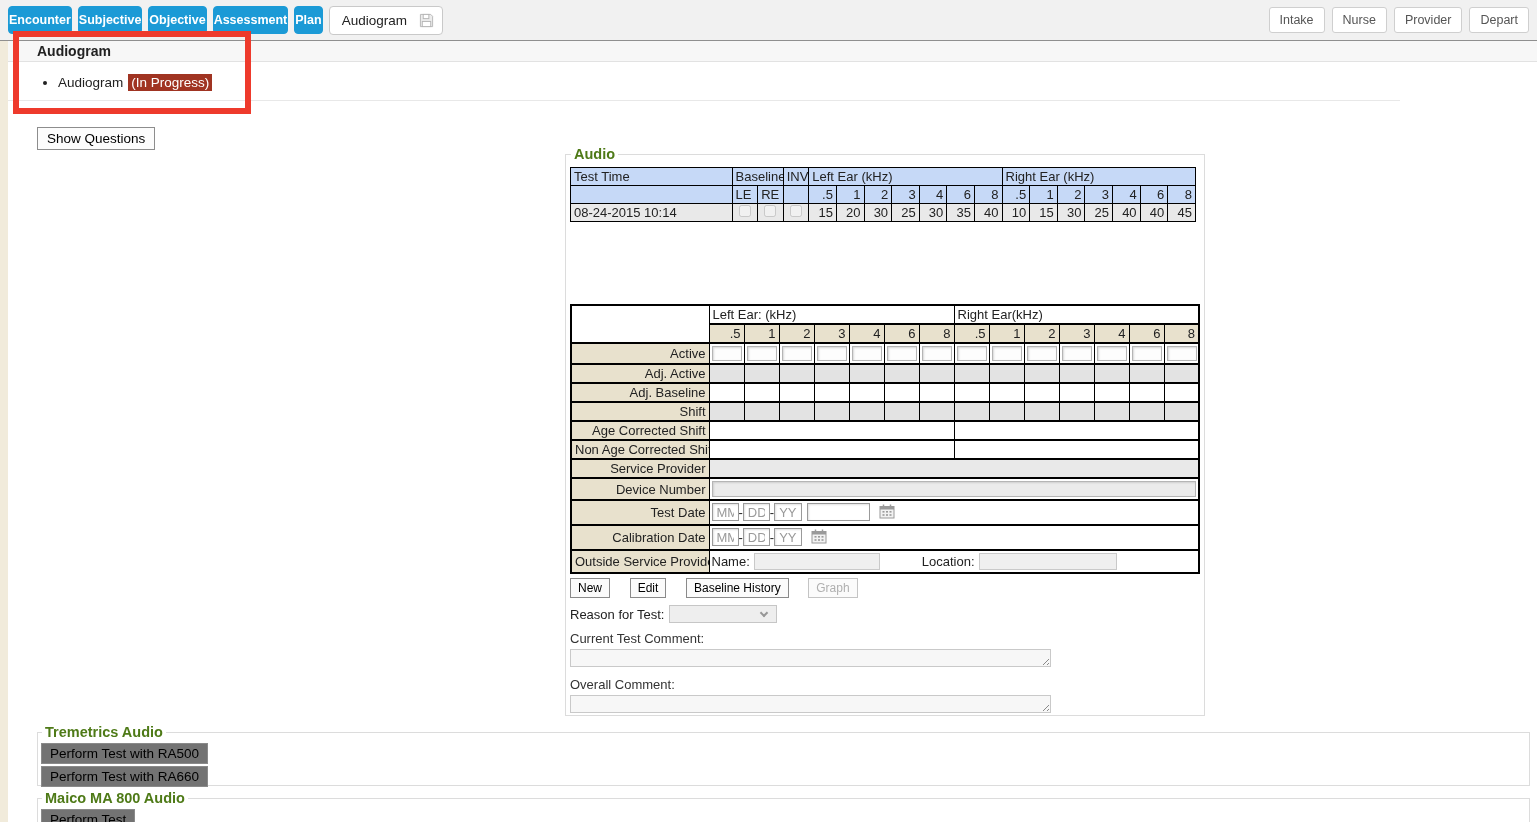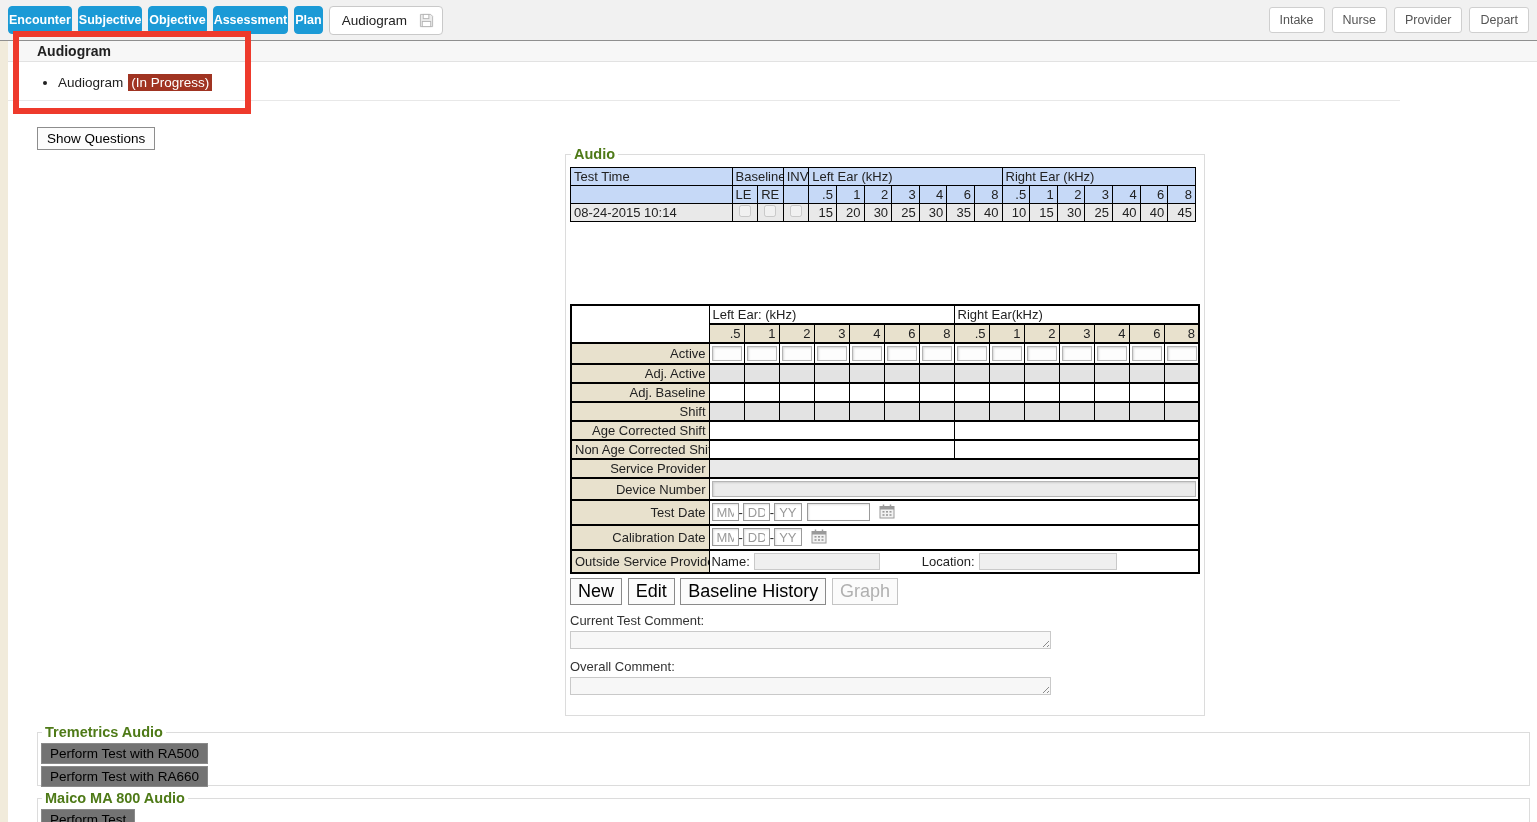--- a/index.html
+++ b/index.html
@@ -83,21 +83,21 @@
   .date-input::placeholder { color:#9a9a9a; }
   .w-mm { width:27px; } .w-dd { width:27px; } .w-yy { width:28px; } .w-extra { width:63px; margin-left:5px; }
   .cal-icon { display:inline-block; vertical-align:middle; margin-left:9px; cursor:pointer; }
   .osp-input { height:17px; border:1px solid #c9c9c9; background:#efefef; }
   .osp-name { width:126px; margin-left:4px; } .osp-loc { width:138px; margin-left:4px; }
   .osp-lbl2 { margin-left:42px; }
 
   
   .btn-row { margin-top:4px; }
   .mini-btn { border:1px solid #8a8a8a; background:#fbfbfb; padding:2px 7px;
-    font-size:18px; margin-right:2px; cursor:pointer; font-family:"Liberation Sans", sans-serif; }
+    font-size:12px; margin-right:16px; cursor:pointer; font-family:"Liberation Sans", sans-serif; }
   .mini-btn.disabled { color:#b0b0b0; border-color:#c4c4c4; cursor:default; }
 
   .form-row { margin-top:7px; display:flex; align-items:center; }
   .select-box { display:inline-block; position:relative; width:108px; height:18px;
     background:#eee; border:1px solid #c6c6c6; margin-left:5px; cursor:pointer; }
   .chev { position:absolute; right:9px; top:4px; width:6px; height:6px;
     border-right:2px solid #979797; border-bottom:2px solid #979797; transform:rotate(45deg); }
   .asset-input { width:346px; height:18px; border:1px solid #767676; margin-left:5px;
     font-size:13px; font-family:"Liberation Sans", sans-serif; }
   .help-icon { display:inline-block; width:14px; height:14px; border-radius:50%;
@@ -414,20 +414,26 @@
       </tbody>
     </table>
 
     <div class="btn-row">
       <button class="mini-btn">New</button>
       <button class="mini-btn">Edit</button>
       <button class="mini-btn">Baseline History</button>
       <button class="mini-btn disabled">Graph</button>
     </div>
 
+    <div class="form-row">
+      <span>Reason for Test:</span>
+      <span class="select-box">
+          <span class="chev"></span>
+        </span>
+    </div>
 
 
     <div class="cmt-label">Current Test Comment:</div>
     <div class="textarea-mock">
         <span class="resize-corner"></span>
       </div>
 
     <div class="cmt-label" style="margin-top:10px">Overall Comment:</div>
     <div class="textarea-mock">
         <span class="resize-corner"></span>

